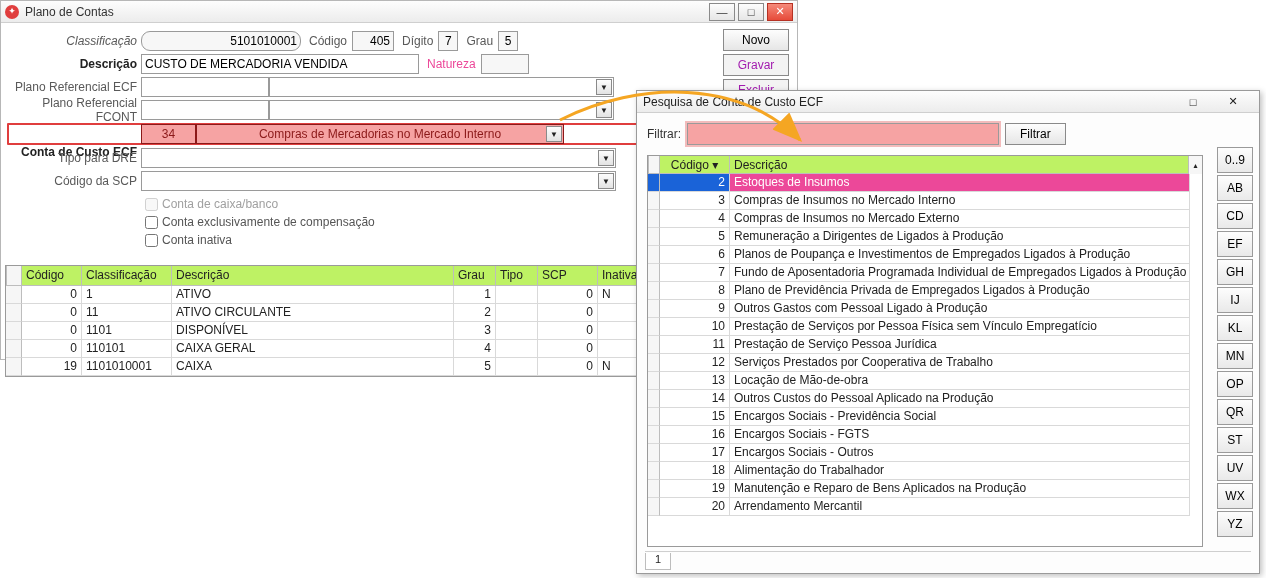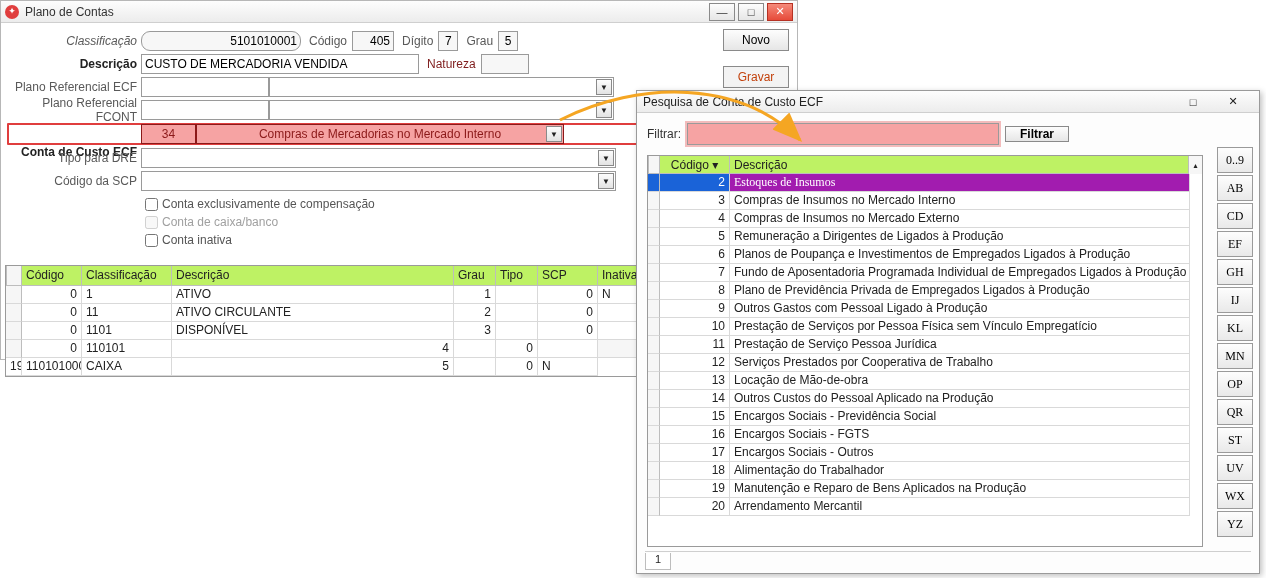--- a/index.html
+++ b/index.html
@@ -56,32 +56,32 @@
   .main-body {
     position: relative;
     padding: 8px 6px 0 6px;
   }
 
   
   .side-buttons {
     position: absolute;
     top: 6px; right: 8px;
     width: 66px;
-    display: flex; flex-direction: column; gap: 15px;
+    display: flex; flex-direction: column; gap: 3px;
   }
   .side-buttons button {
     height: 22px;
     border: 1px solid #8a8a8a;
     background: linear-gradient(#fdfdfd,#e6e6e6);
     font-size: 12px;
     cursor: pointer;
     padding: 0;
   }
   .side-buttons button[disabled] {
-    color: #c2410c; cursor: default;
+    color: #a21caf; cursor: default;
     background: #f3f3f3;
   }
 
   
   .form { width: 640px; }
   .form-row {
     display: flex; align-items: center;
     margin-bottom: 3px;
     height: 20px;
   }
@@ -207,24 +207,24 @@
   .filter-row .lbl { color:#333; }
   .filter-input {
     flex: 0 0 312px;
     height: 22px;
     border: 1px solid #9a9a9a;
     background: #f6a3a3;
     padding: 0 4px;
     box-shadow: 0 0 0 2px rgba(224,62,62,0.35);
   }
   .btn {
-    height: 16px; padding: 0 14px;
+    height: 22px; padding: 0 14px;
     border: 1px solid #8a8a8a;
     background: linear-gradient(#fdfdfd,#e6e6e6);
-    font-size: 12px; cursor: pointer; font-weight: bold;
+    font-size: 12px; cursor: pointer;
   }
 
   .dlg-grid-wrap {
     position: relative;
     width: 556px; height: 392px;
     border: 1px solid #9a9a9a;
     background: #fff;
   }
   .dlg-grid {
     display: grid;
@@ -246,21 +246,20 @@
     right: 6px; top: 56px;
     width: 36px;
     display: flex; flex-direction: column; gap: 2px;
   }
   .alpha-bar button {
     height: 26px;
     border: 1px solid #9a9a9a;
     background: linear-gradient(#fdfdfd,#e9e9e9);
     font-size: 12px; cursor: pointer;
     padding: 0;
-    font-family: Liberation Serif, serif;
   }
 
   
   .dlg-bottom-tab {
     position: absolute;
     left: 8px; bottom: 4px;
     width: 606px; height: 18px;
     border-top: 1px solid #cfcfcf;
   }
   .dlg-bottom-tab .tab {
@@ -312,21 +311,21 @@
         <input class="tf" style="width: 42px; text-align: right;" readonly="" value="405">
         <span class="lbl-inline">Dígito</span>
         <input class="tf" style="width: 20px; text-align: center;" readonly="" value="7">
         <span class="lbl-inline">Grau</span>
         <input class="tf" style="width: 20px; text-align: center;" readonly="" value="5">
       </div>
 
       <div class="form-row">
         <span class="lbl bold">Descrição</span>
         <input class="tf" style="width: 278px;" value="CUSTO DE MERCADORIA VENDIDA">
-        <span class="lbl-inline" style="color:#7f1d1d">Natureza</span>
+        <span class="lbl-inline" style="color:#ec4899">Natureza</span>
         <div class="combo" style="width:48px">
           <input class="tf" style="width: 100%;" readonly="" value="">
         </div>
       </div>
 
       <div class="form-row">
         <span class="lbl">Plano Referencial ECF</span>
         <input class="tf" style="width: 128px;">
         <div class="combo" style="width:345px">
           <input class="tf" style="width: 100%;">
@@ -362,27 +361,27 @@
 
       <div class="form-row">
         <span class="lbl">Código da SCP</span>
         <div class="combo" style="width:475px">
           <input class="tf" style="width: 100%;">
           <div class="caret">▼</div>
         </div>
       </div>
 
       <div class="chk-block">
+        <label class="chk disabled">
+          <input type="checkbox" disabled="" style="">
+          <span>Conta de caixa/banco</span>
+        </label>
         <label class="chk">
           <input type="checkbox" style="">
           <span>Conta exclusivamente de compensação</span>
-        </label>
-        <label class="chk disabled">
-          <input type="checkbox" disabled="" style="">
-          <span>Conta de caixa/banco</span>
         </label>
         <label class="chk">
           <input type="checkbox" style="">
           <span>Conta inativa</span>
         </label>
       </div>
     </div>
 
     <div class="grid-wrap">
       <div class="grid" id="main-grid">
@@ -414,20 +413,21 @@
           <div class="gc num">0</div>
           <div class="gc">1101</div>
           <div class="gc">DISPONÍVEL</div>
           <div class="gc num">3</div>
           <div class="gc"></div>
           <div class="gc num">0</div>
           <div class="gc"></div>
           <div class="gc sel"></div>
           <div class="gc num">0</div>
           <div class="gc">110101</div>
+          <div class="gc">CAIXA GERAL</div>
           <div class="gc num">4</div>
           <div class="gc"></div>
           <div class="gc num">0</div>
           <div class="gc"></div>
           <div class="gc sel"></div>
           <div class="gc num">19</div>
           <div class="gc">1101010001</div>
           <div class="gc">CAIXA</div>
           <div class="gc num">5</div>
           <div class="gc"></div>
@@ -452,21 +452,21 @@
       <button class="btn">Filtrar</button>
     </div>
 
     <div class="dlg-grid-wrap">
       <div class="dlg-grid" id="dlg-grid">
           <div class="gh first"></div>
           <div class="gh cod">Código ▾</div>
           <div class="gh">Descrição</div>
           <div class="gc sel dlg-row-selected" style="background: rgb(26, 99, 216); color: rgb(255, 255, 255);"></div>
           <div class="gc num dlg-row-selected" style="background: rgb(26, 99, 216); color: rgb(255, 255, 255);">2</div>
-          <div class="gc dlg-row-selected" style="background: #a21caf; color: rgb(255, 255, 255); font-family: Liberation Serif, serif;">Estoques de Insumos</div>
+          <div class="gc dlg-row-selected" style="background: #ec4899; color: rgb(255, 255, 255);">Estoques de Insumos</div>
           <div class="gc sel "></div>
           <div class="gc num ">3</div>
           <div class="gc ">Compras de Insumos no Mercado Interno</div>
           <div class="gc sel "></div>
           <div class="gc num ">4</div>
           <div class="gc ">Compras de Insumos no Mercado Externo</div>
           <div class="gc sel "></div>
           <div class="gc num ">5</div>
           <div class="gc ">Remuneração a Dirigentes de Ligados à Produção</div>
           <div class="gc sel "></div>

